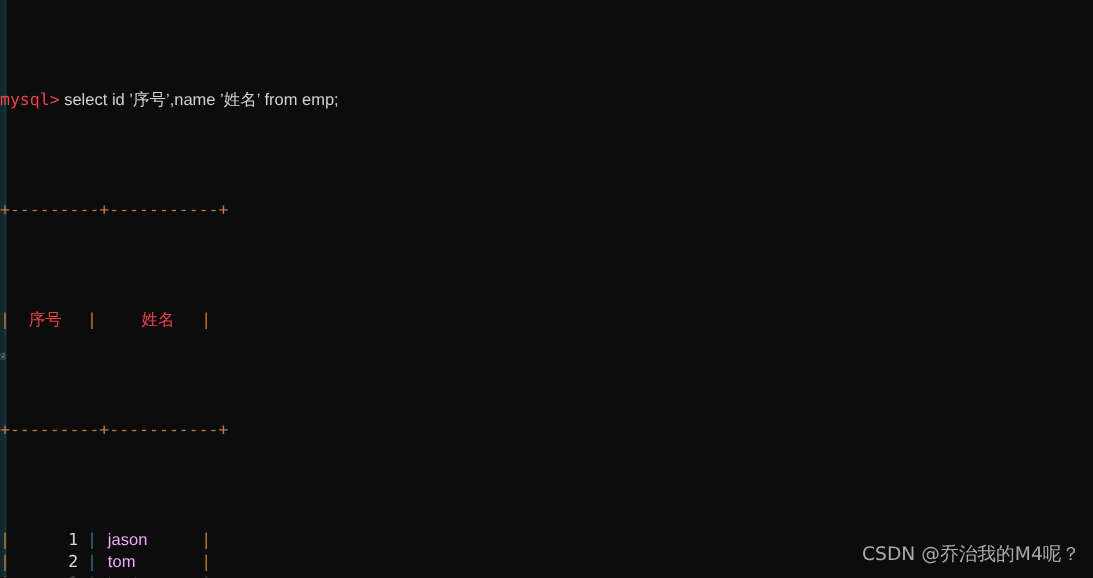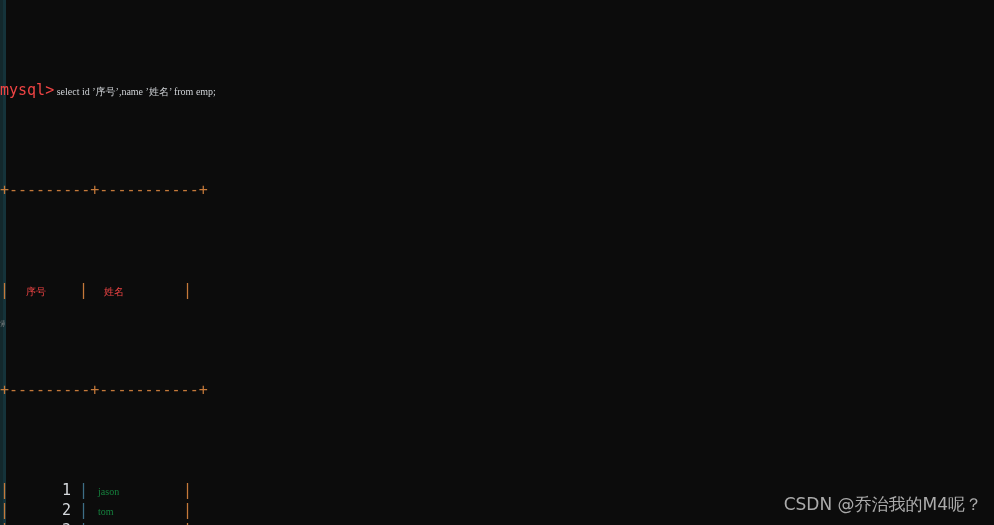--- a/index.html
+++ b/index.html
@@ -62,23 +62,23 @@
     white-space: pre;
   }
 
   .prompt   { color: #ef4444; }
   .cmd      { color: #cfd2d6; }
   .rule     { color: #c5793a; }
   .bar      { color: #c5793a; }
   .barblue  { color: #3d6e86; }
   .hdr      { color: #ef4444; }
   .num      { color: #d6d9dd; }
-  .val      { color: #15803d; }
+  .val      { color: #f0abfc; }
 
-  .cn { font-family: Liberation Serif, serif; font-size: 10px; }
+  .cn { font-family: Liberation Sans, sans-serif; font-size: 15px; }
 
   
   .watermark {
     position: absolute;
     right: 12px;
     bottom: 8px;
     font-family: "DejaVu Sans", "Liberation Sans", sans-serif;
     font-size: 17px;
     line-height: 26px;
     color: #b9b9b9;
@@ -98,21 +98,21 @@
 
   <div class="console">
 
     
     <div class="line"><span class="prompt">mysql&gt;</span><span class="cmd cn"> select id ’序号’,name ’姓名’ from emp;</span></div>
 
     
     <div class="line"><span class="rule">+---------+-----------+</span></div>
 
     
-    <div class="line"><span class="bar">|</span><span class="hdr cn" style="display:inline-block;width:70px;text-align:left;padding-left:17px;">序号</span><span class="bar">|</span><span class="hdr cn" style="display:inline-block;width:95px;text-align:left;padding-left:16px;">姓名</span><span class="bar">|</span></div>
+    <div class="line"><span class="bar">|</span><span class="hdr cn" style="display:inline-block;width:70px;text-align:left;padding-left:17px;">序号</span><span class="bar">|</span><span class="hdr cn" style="display:inline-block;width:95px;text-align:center;padding-left:16px;">姓名</span><span class="bar">|</span></div>
 
     
     <div class="line"><span class="rule">+---------+-----------+</span></div>
 
     
     <div id="rows-host"><div class="line"><span class="bar">|</span><span class="num" style="display: inline-block; width: 70px; text-align: right; padding-right: 8px;">1</span><span class="barblue">|</span><span class="val cn" style="display: inline-block; width: 95px; text-align: left; padding-left: 10px;">jason</span><span class="bar">|</span></div><div class="line"><span class="bar">|</span><span class="num" style="display: inline-block; width: 70px; text-align: right; padding-right: 8px;">2</span><span class="barblue">|</span><span class="val cn" style="display: inline-block; width: 95px; text-align: left; padding-left: 10px;">tom</span><span class="bar">|</span></div><div class="line"><span class="bar">|</span><span class="num" style="display: inline-block; width: 70px; text-align: right; padding-right: 8px;">3</span><span class="barblue">|</span><span class="val cn" style="display: inline-block; width: 95px; text-align: left; padding-left: 10px;">kevin</span><span class="bar">|</span></div></div>
 
     
     
 

